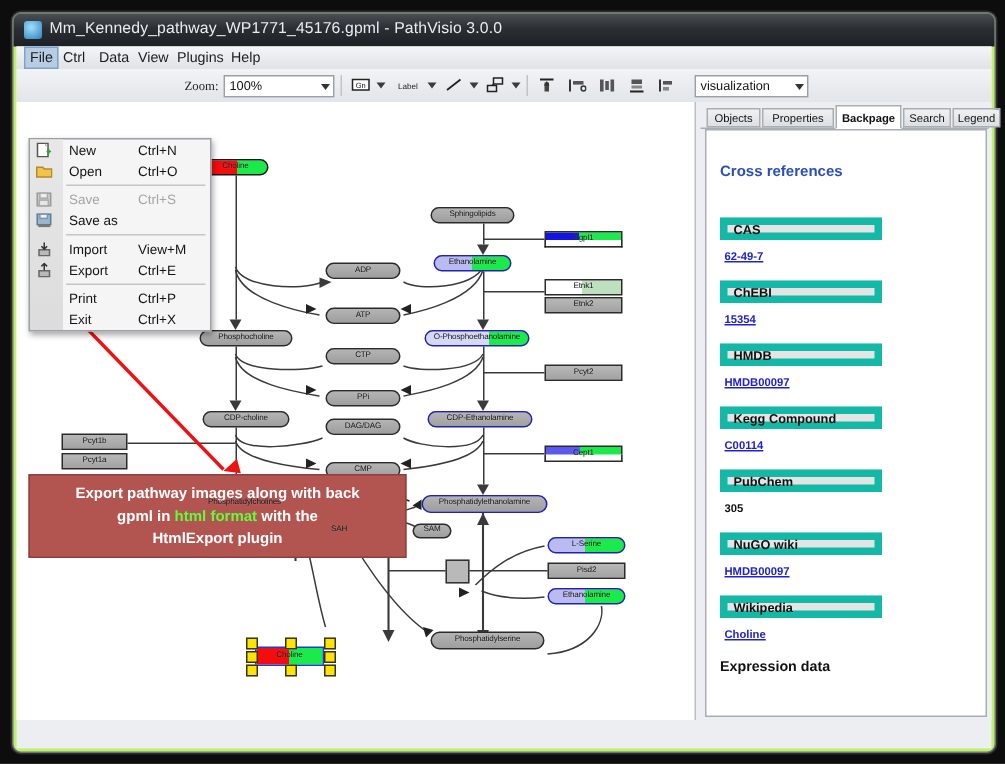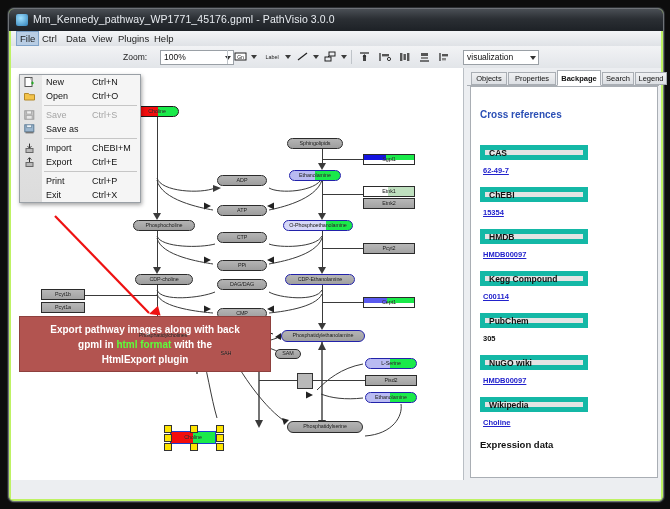--- a/index.html
+++ b/index.html
@@ -26,21 +26,21 @@
 
   
   .menubar{position:absolute;left:0;top:0;width:100%;height:15px;
      background:linear-gradient(180deg,#f4f5f7,#dfe2e6);border-bottom:1px solid #c3c7cc;}
   .menubar .mi{position:absolute;top:1px;font-size:9.5px;color:#1c1c1c;padding:0 3px;line-height:13px;}
   .menubar .mi.active{background:#b8cde4;border:1px solid #7fa3c9;top:0;line-height:13px;}
 
   
   .toolbar{position:absolute;left:0;top:15px;width:100%;height:22px;
      background:linear-gradient(180deg,#f2f3f5,#e2e5e9);border-bottom:1px solid #c3c7cc;}
-  .tb-lbl{position:absolute;font-size:8.5px;color:#222;top:6px;}
+  .tb-lbl{position:absolute;font-size:8.5px;color:#222;top:6px;font-family:Liberation Serif, serif;}
   .combo{position:absolute;background:#fff;border:1px solid #9aa0a6;height:13px;top:4px;}
   .combo span{position:absolute;left:3px;top:1px;font-size:8.5px;color:#111;}
   .combo .arw{position:absolute;right:2px;top:5px;width:0;height:0;
      border-left:3px solid transparent;border-right:3px solid transparent;border-top:4px solid #333;}
   .tbtn{position:absolute;top:3px;width:15px;height:15px;display:flex;align-items:center;justify-content:center;}
   .tbtn svg{display:block;}
   .tdrop{position:absolute;top:9px;width:0;height:0;
      border-left:3px solid transparent;border-right:3px solid transparent;border-top:4px solid #3b3b3b;}
   .tsep{position:absolute;top:4px;width:1px;height:14px;background:#bfc4c9;}
 
@@ -81,21 +81,21 @@
   .bp-lnk{position:absolute;left:12px;font-size:7.5px;color:#2222cc;text-decoration:underline;font-weight:bold;}
   .bp-txt{position:absolute;left:12px;font-size:7.5px;color:#111;font-weight:bold;}
   .bp-h2{position:absolute;left:9px;font-size:9.5px;font-weight:bold;color:#111;}
 
   
   .statusbar{position:absolute;left:0;top:449px;width:650px;height:19px;
      background:linear-gradient(180deg,#eceef1,#dcdfe3);border-top:1px solid #bfc4c9;}
   .statusbar .st{position:absolute;left:6px;top:4px;font-size:7.5px;color:#222;white-space:nowrap;}
 
   
-  .menu{position:absolute;left:8px;top:43px;width:120px;background:#f5f5f5;
+  .menu{position:absolute;left:8px;top:61px;width:120px;background:#f5f5f5;
      border:1px solid #9aa0a6;box-shadow:1px 2px 4px rgba(0,0,0,.35);z-index:40;}
   .menu .gut{position:absolute;left:0;top:0;width:22px;height:100%;
      background:linear-gradient(180deg,#e8e8e8,#dcdcdc);}
   .menu .row{position:relative;height:14px;display:flex;align-items:center;z-index:2;}
   .menu .row .ml{position:absolute;left:26px;font-size:9px;color:#141414;}
   .menu .row .mk{position:absolute;left:72px;font-size:9px;color:#141414;}
   .menu .row.dis .ml,.menu .row.dis .mk{color:#a6a6a6;}
   .menu .row .sub{position:absolute;left:108px;top:4px;width:0;height:0;
      border-top:3px solid transparent;border-bottom:3px solid transparent;border-left:4px solid #333;}
   .menu .sep{position:relative;height:5px;z-index:2;}
@@ -120,21 +120,21 @@
       <div class="mi active" style="left:5px">File</div>
       <div class="mi" style="left:28px">Ctrl</div>
       <div class="mi" style="left:52px">Data</div>
       <div class="mi" style="left:78px">View</div>
       <div class="mi" style="left:104px">Plugins</div>
       <div class="mi" style="left:140px">Help</div>
     </div>
 
     <div class="toolbar">
       <div class="tb-lbl" style="left:112px">Zoom:</div>
-      <div class="combo" style="left:149px;width:72px">
+      <div class="combo" style="left:138px;width:72px">
         <span>100%</span>
         <i class="arw"></i>
       </div>
 
       <div class="tsep" style="left:216px"></div>
 
       <div class="tbtn" style="left:222px">
         <svg width="13" height="11" viewBox="0 0 13 11">
               <rect x="1" y="2" width="11" height="7" fill="#fff" stroke="#222"></rect>
               <text x="6.5" y="7.6" font-size="5" text-anchor="middle" font-family="Liberation Sans" fill="#111">Gn</text>
@@ -520,21 +520,21 @@
       <div class="sep">
             <i></i>
           </div>
 
       <div class="row">
         <svg class="mico" viewBox="0 0 11 10">
               <rect x="2" y="5.5" width="7" height="4" fill="#b9b9b9" stroke="#666"></rect>
               <path d="M5.5 0.6 l0 4.2 M3.6 3.2 l1.9 1.9 l1.9 -1.9" stroke="#333" fill="none" stroke-width="1"></path>
             </svg>
         <span class="ml">Import</span>
-        <span class="mk">ChEBI+M</span>
+        <span class="mk">View+M</span>
       </div>
 
       <div class="row">
         <svg class="mico" viewBox="0 0 11 10">
               <rect x="2" y="5.5" width="7" height="4" fill="#b9b9b9" stroke="#666"></rect>
               <path d="M5.5 5 l0 -4.2 M3.6 2.6 l1.9 -1.9 l1.9 1.9" stroke="#333" fill="none" stroke-width="1"></path>
             </svg>
         <span class="ml">Export</span>
         <span class="mk">Ctrl+E</span>
       </div>

